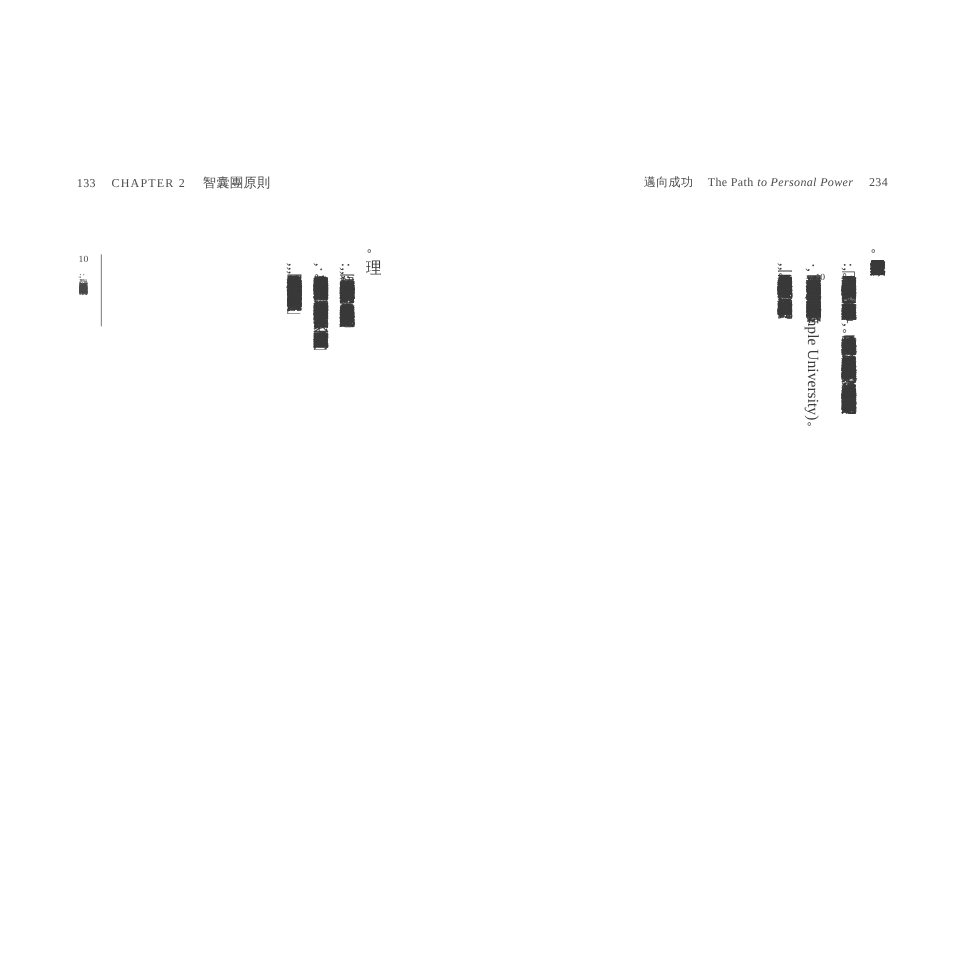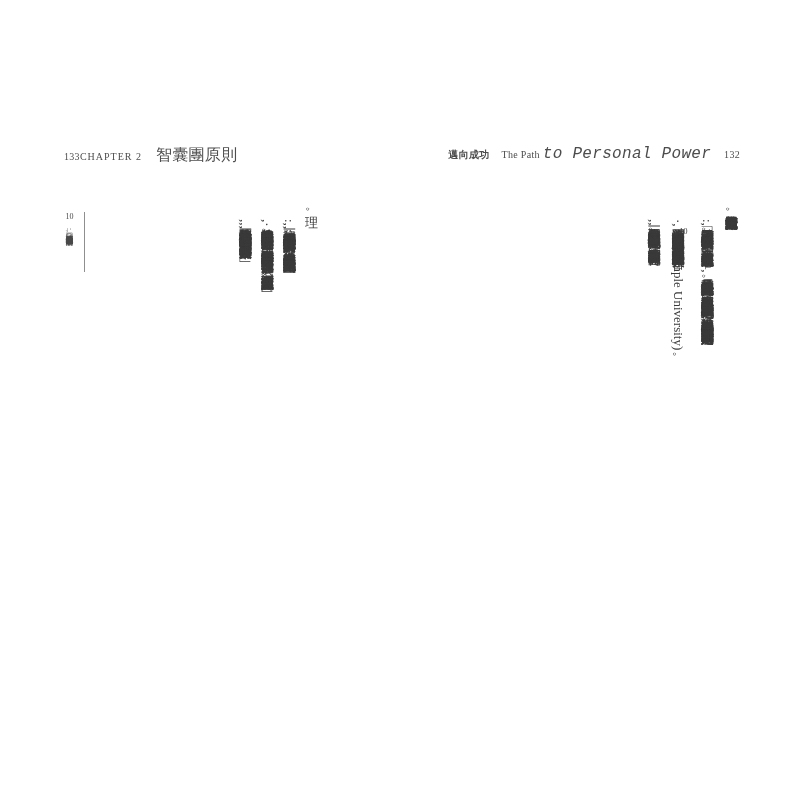--- a/index.html
+++ b/index.html
@@ -20,25 +20,25 @@
     position: absolute;
     top: 145px;
     font-size: 10px;
     color: #4d4d4d;
     white-space: nowrap;
     letter-spacing: 0.3px;
   }
   .header-left { left: 64px; }
   .header-right { right: 60px; }
   .h-pagenum { font-size: 10px; text-align: right; }
-  .h-chapter { letter-spacing: 1px; }
-  .h-chapter-title { margin-left: 14px; font-size: 16px; }
-  .h-book-zh { margin-right: 12px; font-size: 10px; font-weight: bold; }
+  .h-chapter { margin-left: 13px; letter-spacing: 1px; }
+  .h-chapter-title { margin-left: 14px; font-size: 11px; }
+  .h-book-zh { margin-right: 12px; font-size: 10px; }
   .h-book-en-roman { font-size: 10px; text-align: right; }
-  .h-book-en-italic { font-style: italic; font-size: 16px; margin-left: 3px; font-family: Liberation Mono, monospace; }
+  .h-book-en-italic { font-style: italic; font-size: 10px; margin-left: 3px; }
   .h-right-pagenum { margin-left: 13px; }
 
   
   .vtext {
     position: absolute;
     top: 206px;
     height: 459px;
     writing-mode: vertical-rl;
     text-orientation: mixed;
     font-size: 13px;
@@ -87,21 +87,21 @@
 </head>
 <body>
 
 <div class="canvas">
 
   <div class="header header-left">
     <span class="h-pagenum">133</span><span class="h-chapter">CHAPTER 2</span><span class="h-chapter-title">智囊團原則</span>
   </div>
 
   <div class="header header-right">
-    <span class="h-book-zh">邁向成功</span><span class="h-book-en-roman">The Path</span><span class="h-book-en-italic">to Personal Power</span><span class="h-right-pagenum">132</span>
+    <span class="h-book-zh">邁向成功</span><span class="h-book-en-roman">The Path</span><span class="h-book-en-italic">to Personal Power</span><span class="h-right-pagenum">234</span>
   </div>
 
   <div class="vtext right-page">
     <p class="no-indent">所指地指責老清潔工沒有好好照顧教會的院子。</p>
     <p>清潔工臉上帶著笑容說:「別人家的草皮總是比較綠,是因為我們習慣了自己家的草皮。」這番話在羅素·康威爾豐饒的心田裡種下了一個想法的種子——雖然只是個小小的種子,最後卻讓他得到了實現目標的方法。從那句話產生出一個演講的主題,以此主題,康威爾自己編寫演講稿並演說多達四千次,他稱之為「鑽石之地」。演講的中心思想就是:我們不需要向外尋求機會,機會就在他的腳下,只要承認別人家的草皮並沒有比較綠,只是看起來如此而已。</p>
     <p><span>這個演說為羅素·康威爾一生賺進逾四百萬美元的財富,演講的內容也出版成冊</span><sup class="fnref">10</sup><span>,在他過世後持續成為全國暢銷書,這筆錢被用來成立並維護美國的頂尖大學:天普大學(Temple University)。</span></p>
     <p>這份演說的中心思想不只創立了一所大學,它還豐富了成千上萬人的心靈,鼓勵他們就近尋找機會。清潔工所說的話成為演講的內容,時至今日仍充滿了哲</p>
   </div>
 
   <div class="vtext left-page">

